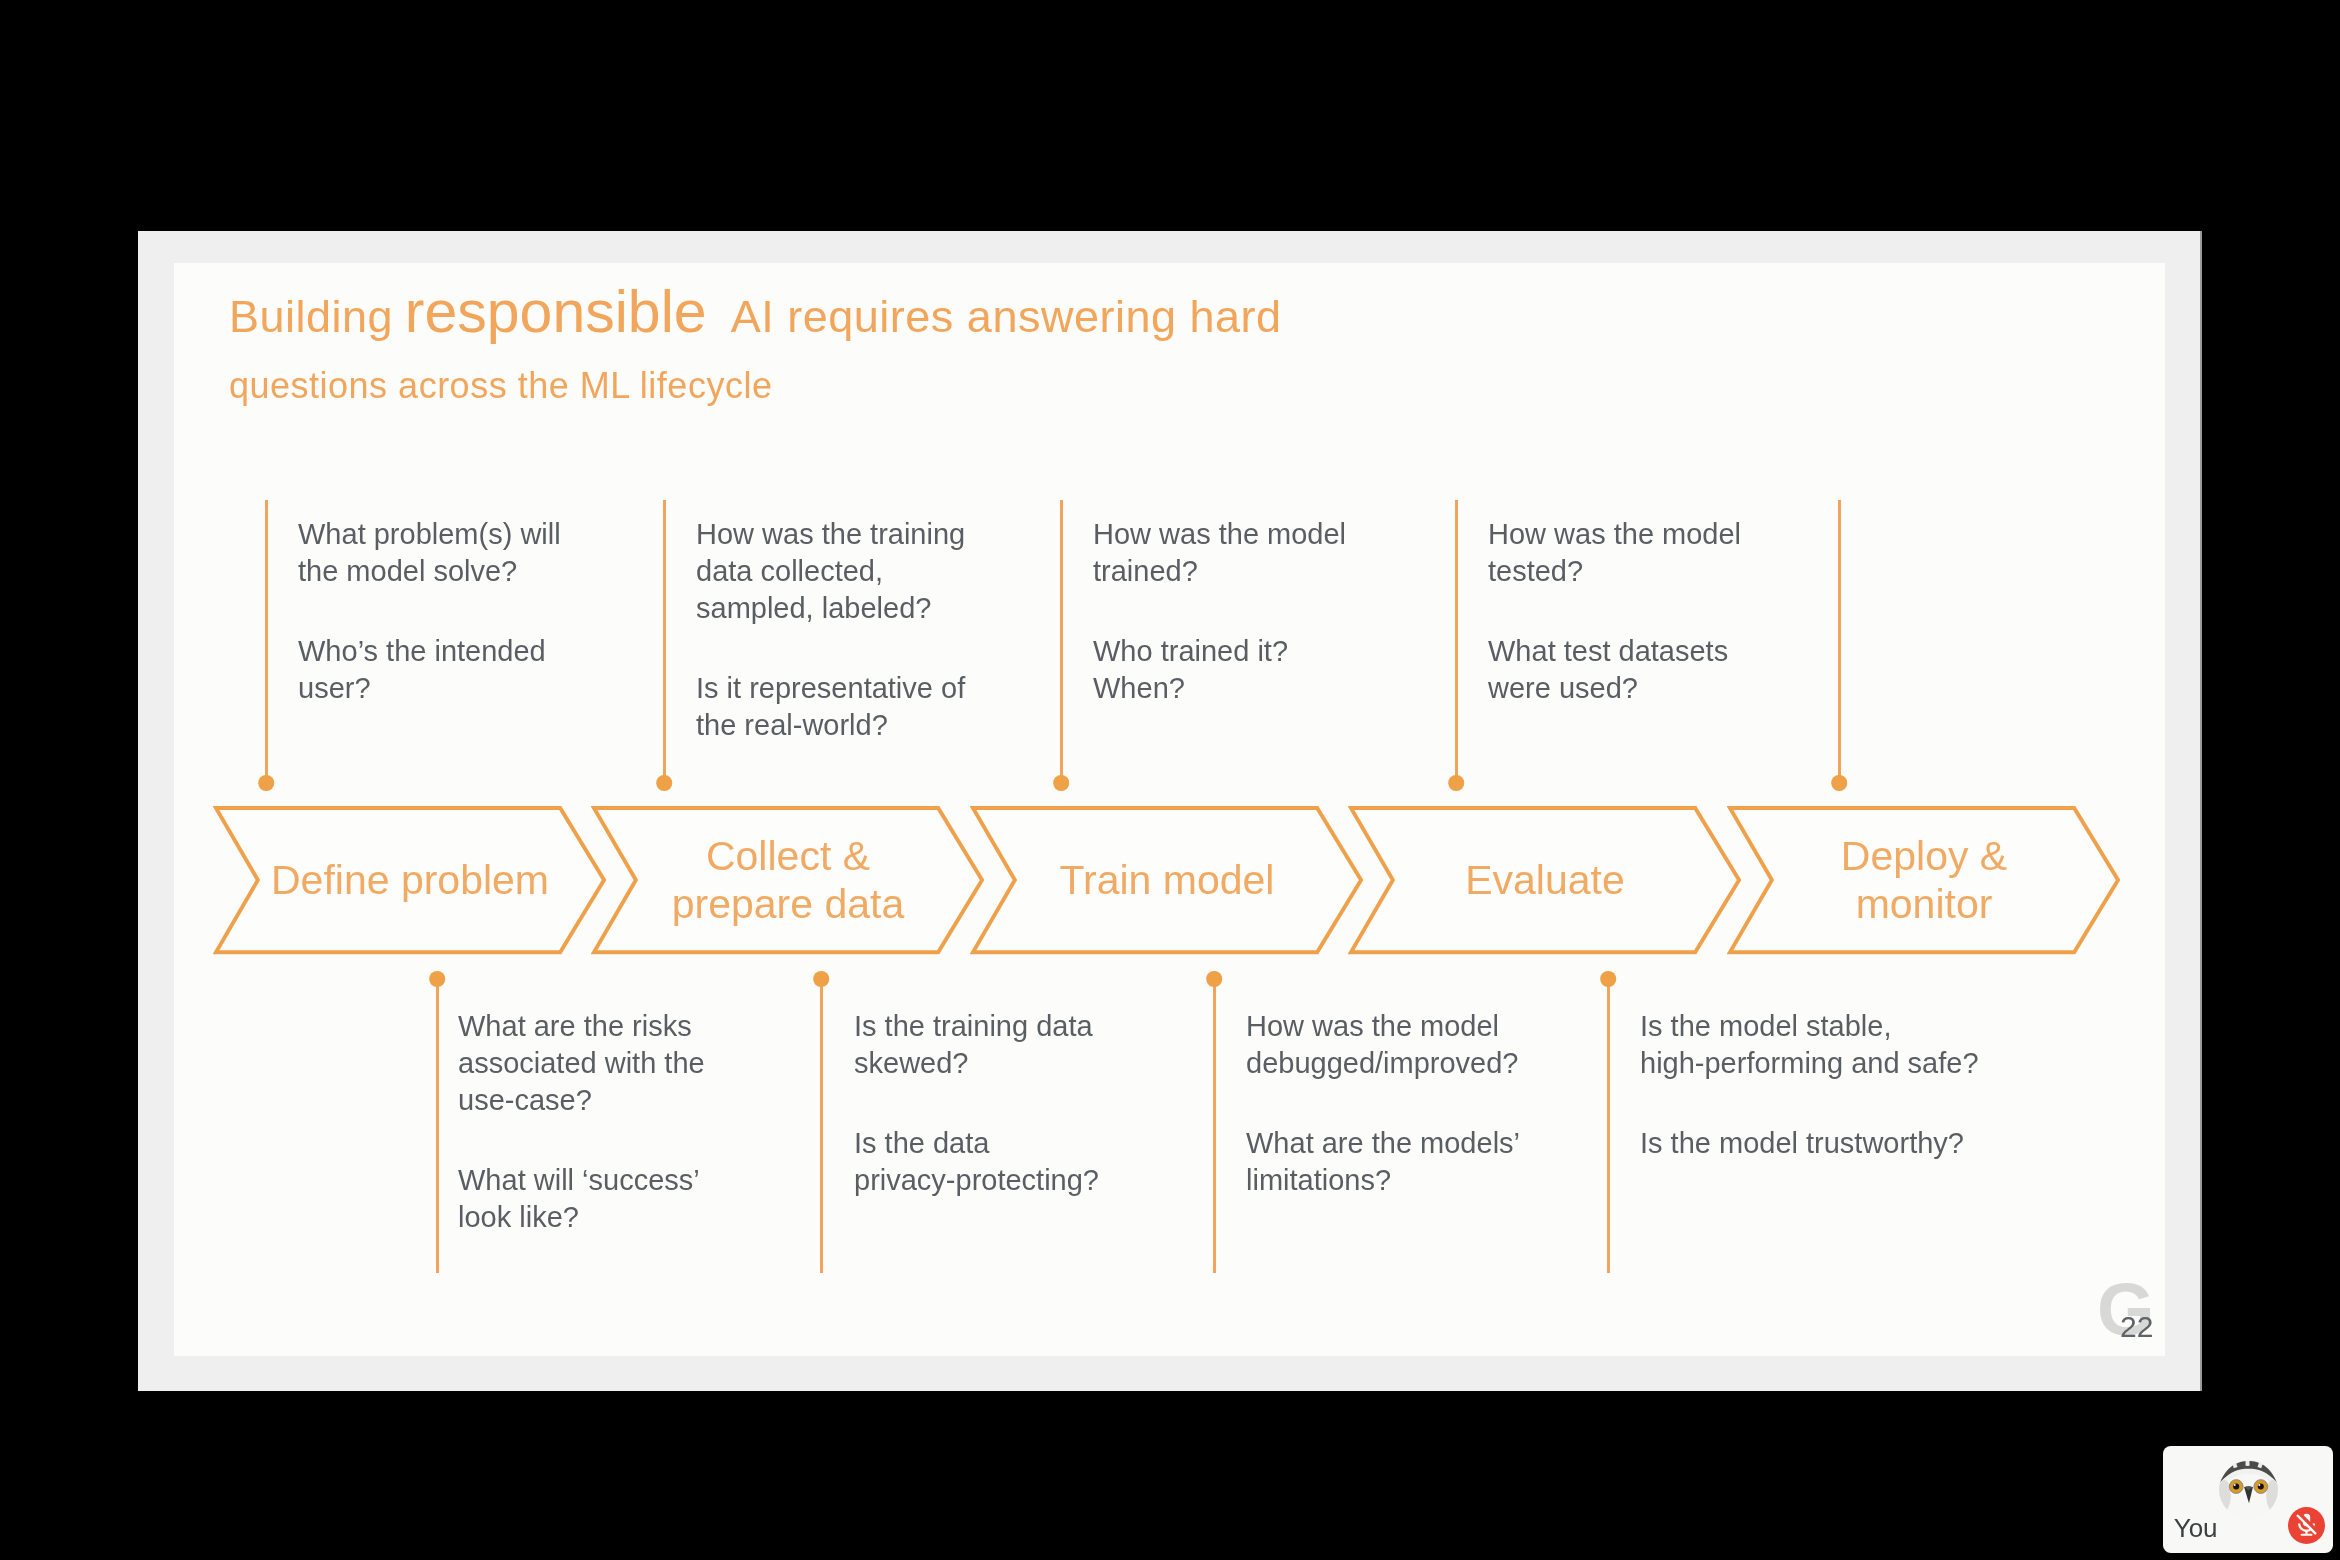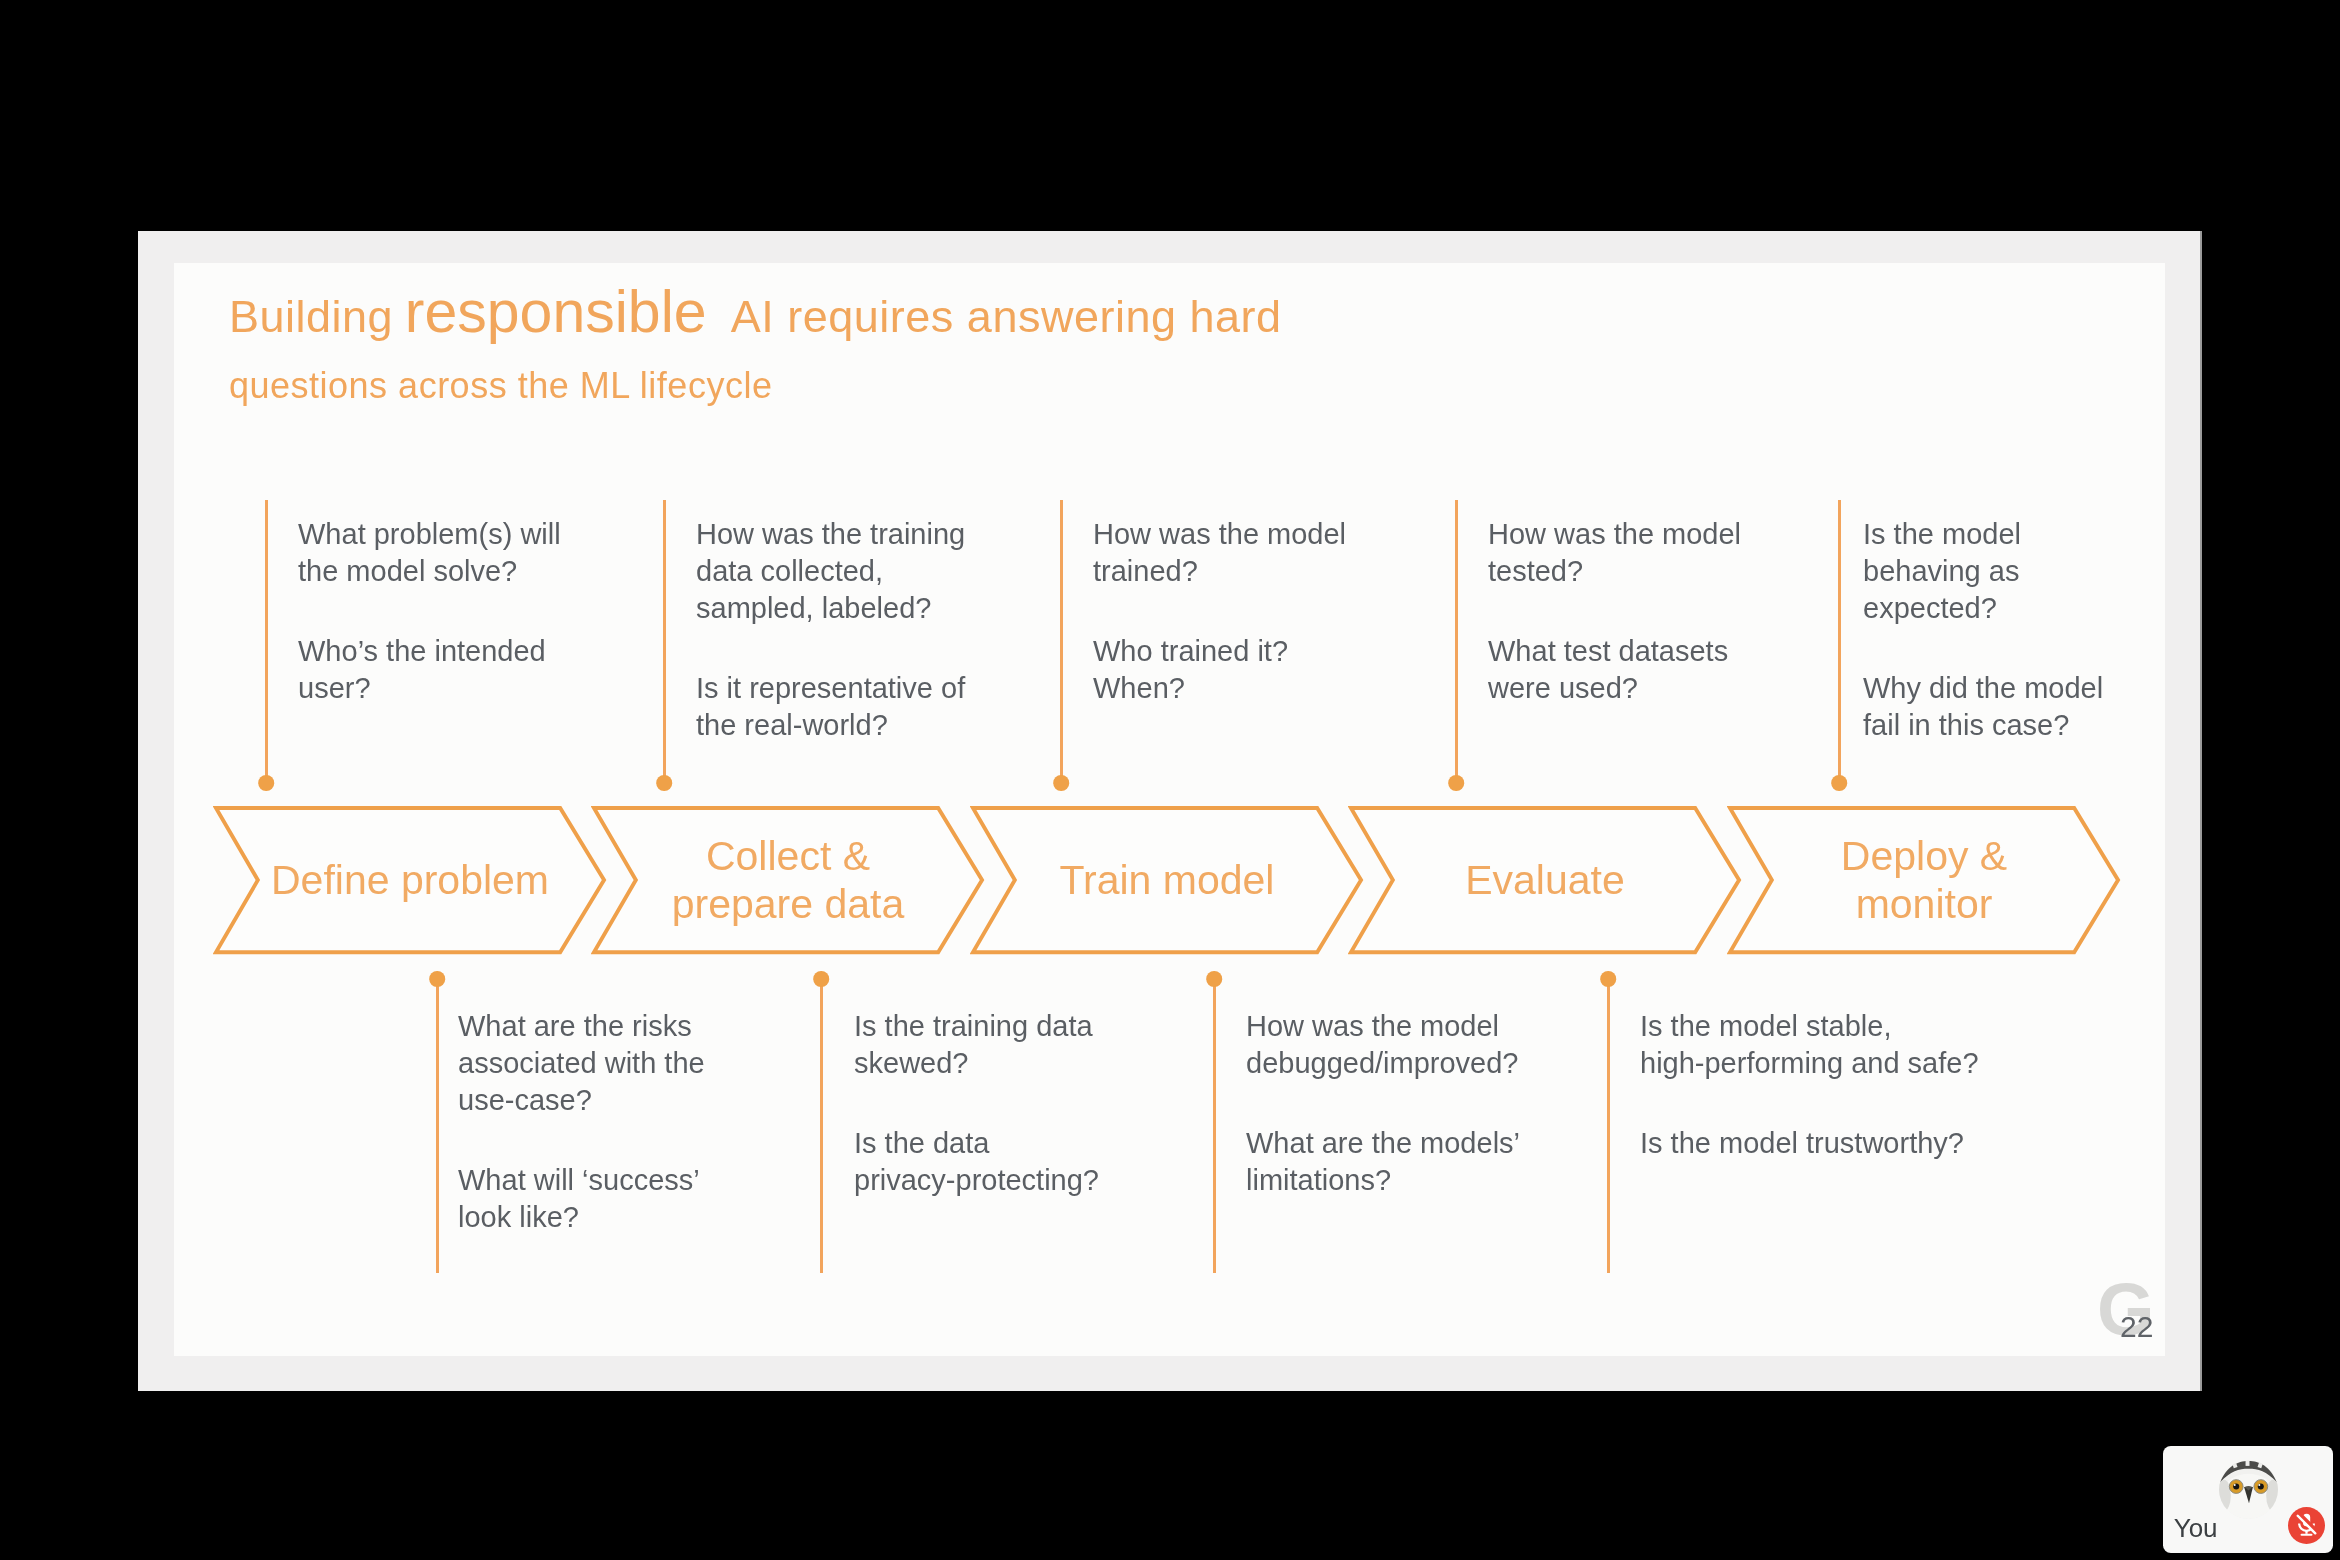--- a/index.html
+++ b/index.html
@@ -106,27 +106,20 @@
       <p>How was the model
 trained?</p>
       <p>Who trained it?
 When?</p>
     </div>
     <div class="qcol toprow" style="left:1314px">
       <p>How was the model
 tested?</p>
       <p>What test datasets
 were used?</p>
-    </div>
-    <div class="qcol toprow" style="left:1689px">
-      <p>Is the model
-behaving as
-expected?</p>
-      <p>Why did the model
-fail in this case?</p>
     </div>
 
     <div class="stage" style="left:39px">
       <svg viewBox="0 0 404 154">
           <polygon points="3,3 356,3 401,77 356,151 3,151 46,77" fill="#FDFDFC" stroke="#EFA04A" stroke-width="4" stroke-linejoin="miter"></polygon>
         </svg>
       <div class="lbl">Define problem</div>
     </div>
     <div class="stage" style="left:417px">
       <svg viewBox="0 0 404 154">

